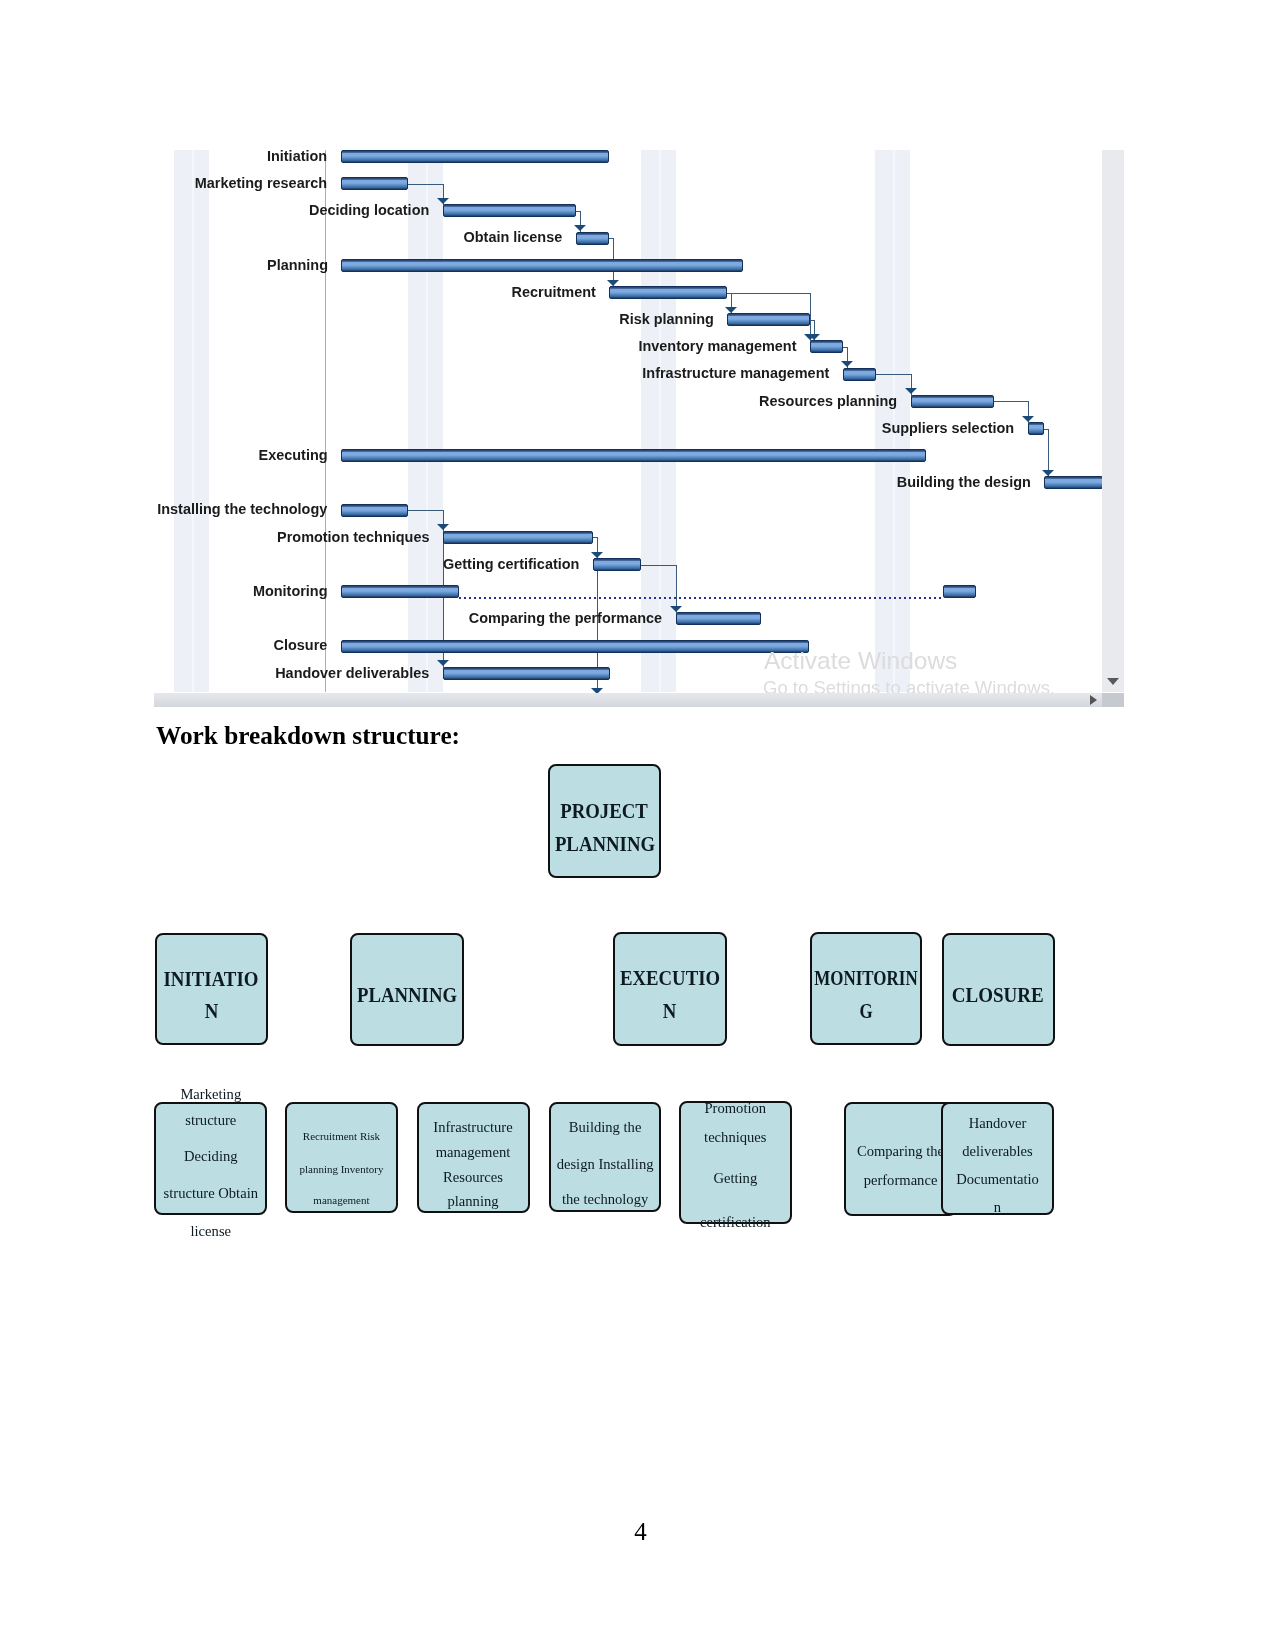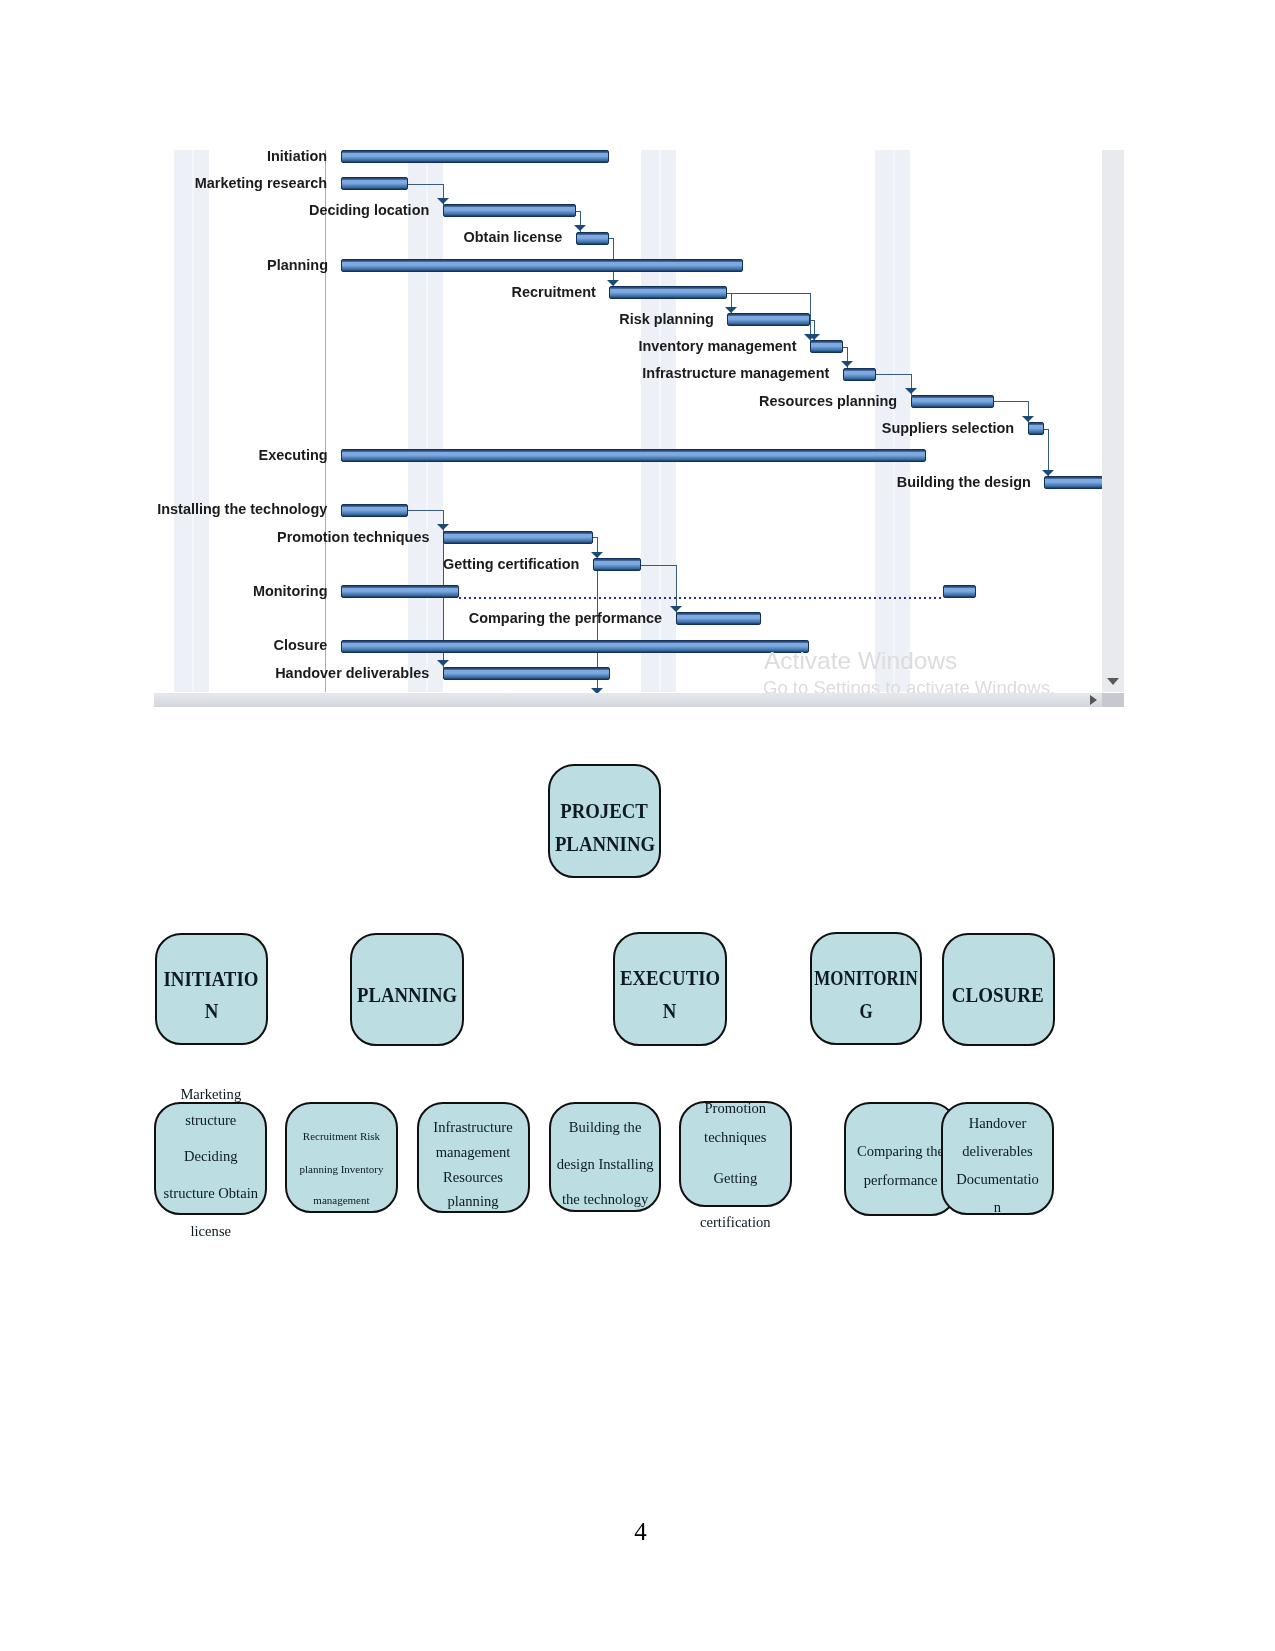--- a/index.html
+++ b/index.html
@@ -31,21 +31,21 @@
   .vscroll{position:absolute;right:0;top:5px;width:22px;height:542px;background:#e9eaee;}
   .hscroll{position:absolute;left:0;top:548px;width:970px;height:14px;background:linear-gradient(to bottom,#e6e8ec 0%,#dde0e5 45%,#d3d7dd 100%);}
   .sb-corner{position:absolute;right:0;top:548px;width:22px;height:14px;background:#c6cad0;}
   .sb-arrow-down{position:absolute;right:5px;top:533px;width:0;height:0;border-left:6px solid transparent;border-right:6px solid transparent;border-top:7px solid #5a5a5a;}
   .sb-arrow-right{position:absolute;right:27px;top:550px;width:0;height:0;border-top:5px solid transparent;border-bottom:5px solid transparent;border-left:7px solid #555;}
 
   
   .heading{position:absolute;left:156px;top:721px;font-family:"Liberation Serif",serif;font-weight:bold;font-size:25.3px;color:#000;}
 
   
-  .wbs-box{position:absolute;background:#BCDEE2;border:2px solid #101010;border-radius:26px;
+  .wbs-box{position:absolute;background:#BCDEE2;border:2px solid #101010;border-radius:8px;
            display:flex;flex-direction:column;align-items:center;justify-content:center;
            font-family:"Liberation Serif",serif;color:#0d1a21;text-align:center;box-sizing:border-box;}
   .wbs-root{font-weight:bold;font-size:21px;line-height:32.6px;padding-top:13px;}
   .wbs-phase{font-weight:bold;font-size:21px;line-height:32.6px;padding-top:13px;}
   .wbs-detail{font-weight:normal;font-size:14.6px;overflow:visible;display:block;}
   .wbs-detail .dline{position:absolute;left:-40px;right:-40px;text-align:center;line-height:14.6px;white-space:nowrap;}
   .wbs-detail.small{font-size:11px;}
   .wbs-detail.small .dline{line-height:12.6px;}
   .wbs-detail > div{white-space:nowrap;}
 
@@ -156,20 +156,21 @@
       <div class="task-label" style="right:694.5px;top:518.6px;">Handover deliverables</div>
       <div class="watermark wm1" style="left:610px;top:504px;">Activate Windows</div>
       <div class="watermark wm2" style="left:609px;top:534px;">Go to Settings to activate Windows.</div>
       <div class="vscroll"></div>
       <div class="sb-arrow-down"></div>
       <div class="hscroll"></div>
       <div class="sb-corner"></div>
       <div class="sb-arrow-right"></div>
     </div>
   </div>
+  <div class="heading">Work breakdown structure:</div>
   <div>
     <div class="wbs-box wbs-root" style="left:548px;top:764px;width:113px;height:114px;">
       <div style="transform:scaleX(0.895)">PROJECT</div>
       <div style="transform:scaleX(0.895)">PLANNING</div>
     </div>
     <div class="wbs-box wbs-phase" style="left:154.6px;top:932.6px;width:113.2px;height:112.7px;">
       <div style="transform:scaleX(0.897)">INITIATIO</div>
       <div style="transform:scaleX(0.897)">N</div>
     </div>
     <div class="wbs-box wbs-phase" style="left:350.4px;top:932.5px;width:113.7px;height:113px;">
@@ -202,21 +203,21 @@
       <div class="dline" style="top:16.2px;">Infrastructure</div>
       <div class="dline" style="top:41.0px;">management</div>
       <div class="dline" style="top:65.3px;">Resources</div>
       <div class="dline" style="top:89.7px;">planning</div>
     </div>
     <div class="wbs-box wbs-detail" style="left:548.9px;top:1102.1px;width:112.4px;height:110.1px;">
       <div class="dline" style="top:16.0px;">Building the</div>
       <div class="dline" style="top:52.7px;text-align:center;">design Installing</div>
       <div class="dline" style="top:88.0px;">the technology</div>
     </div>
-    <div class="wbs-box wbs-detail" style="left:678.8px;top:1101.3px;width:113.0px;height:106px;">
+    <div class="wbs-box wbs-detail" style="left:678.8px;top:1101.3px;width:113.0px;height:123px;">
       <div class="dline" style="top:-2.4px;">Promotion</div>
       <div class="dline" style="top:26.5px;">techniques</div>
       <div class="dline" style="top:68.2px;">Getting</div>
       <div class="dline" style="top:111.3px;">certification</div>
     </div>
     <div class="wbs-box wbs-detail" style="left:844px;top:1101.9px;width:113.0px;height:113.7px;">
       <div class="dline" style="top:39.7px;">Comparing the</div>
       <div class="dline" style="top:69.1px;">performance</div>
     </div>
     <div class="wbs-box wbs-detail" style="left:941.0px;top:1101.9px;width:113.0px;height:113.2px;">

